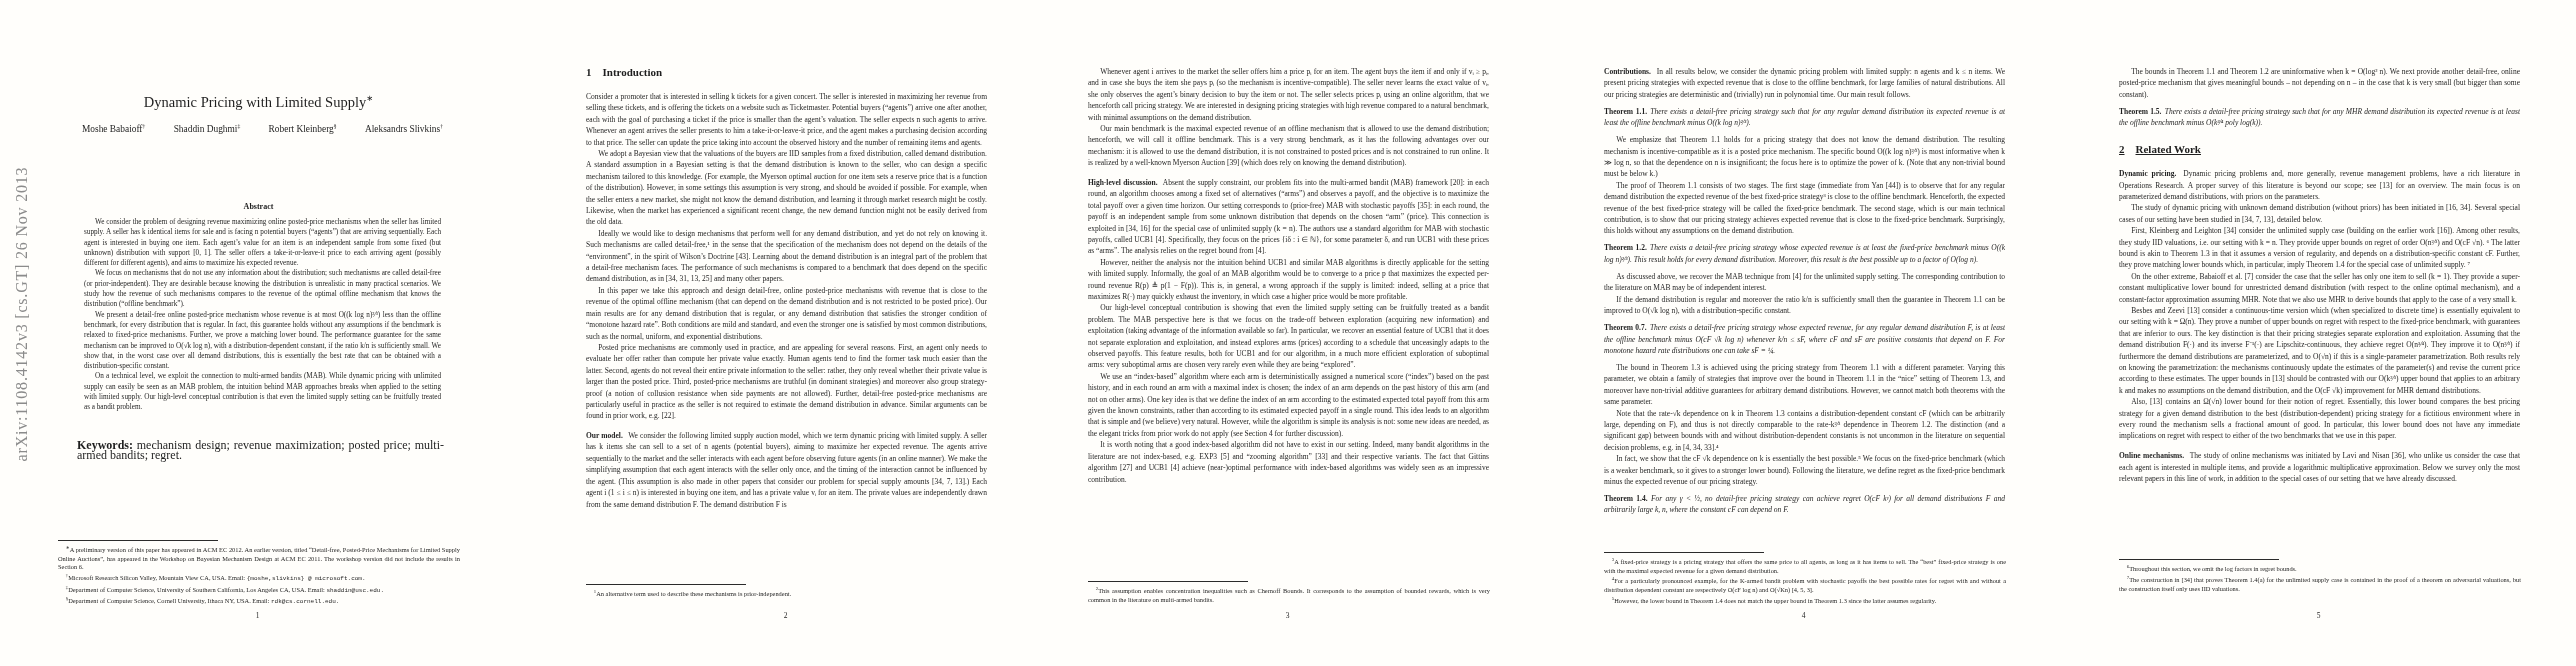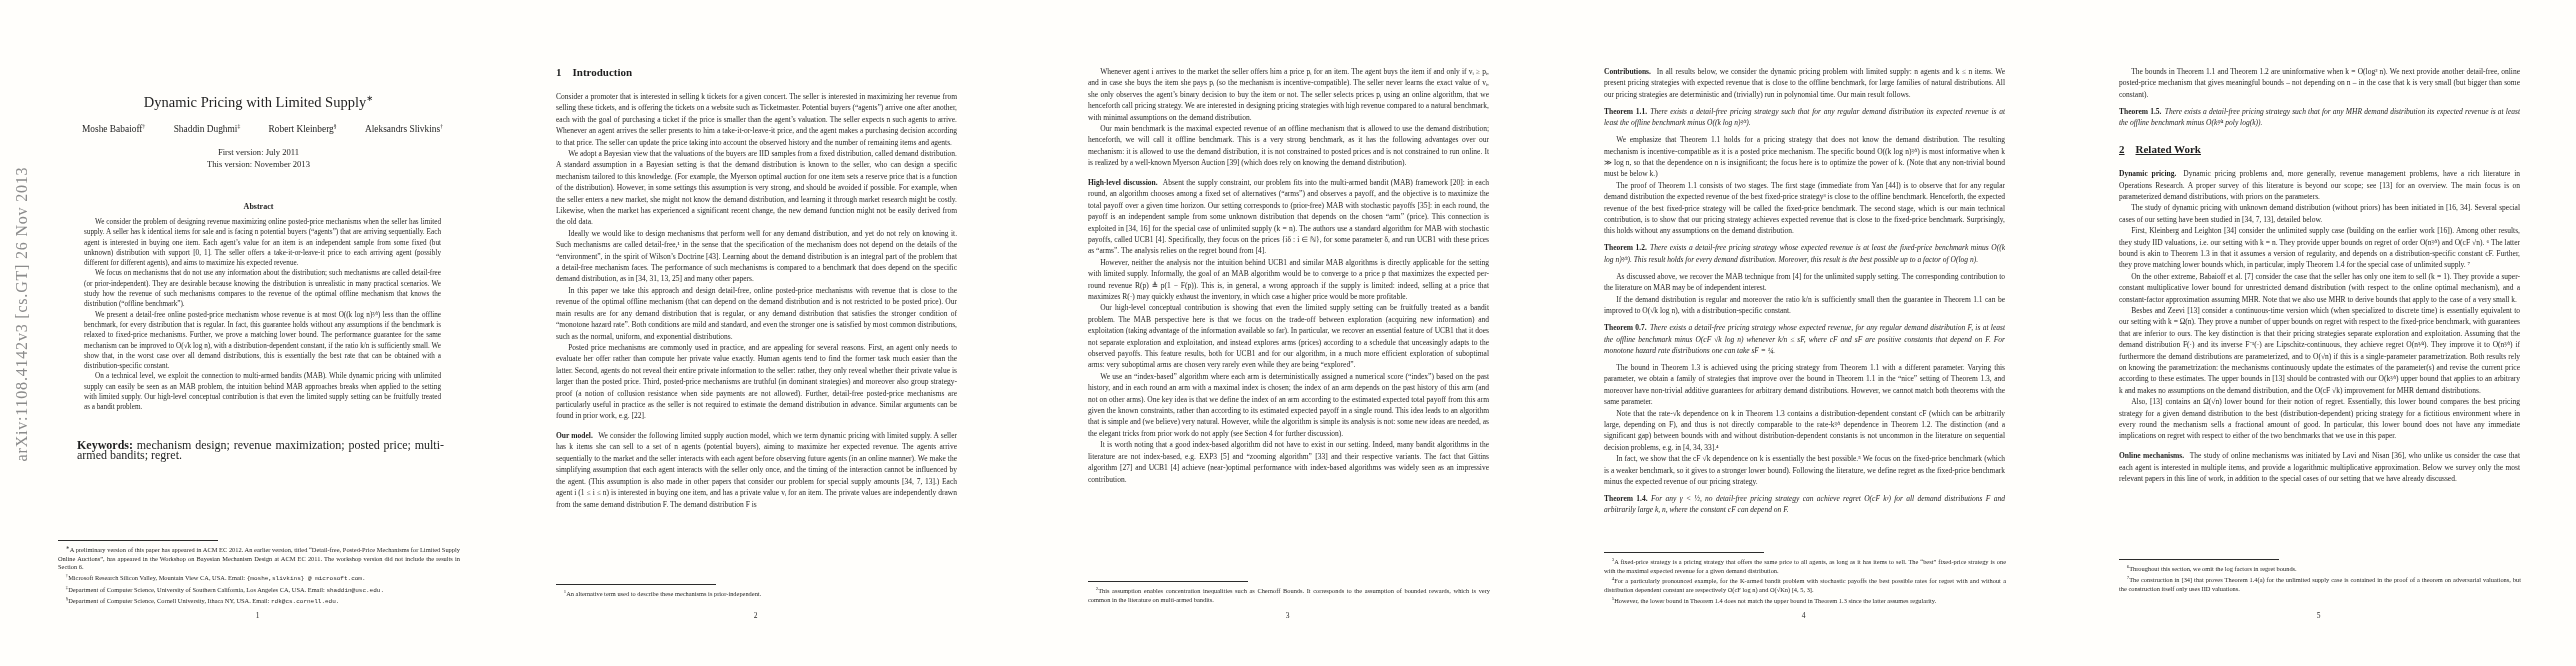--- a/index.html
+++ b/index.html
@@ -84,43 +84,39 @@
     <div class="arxiv-sidebar">
       <span>arXiv:1108.4142v3  [cs.GT]  26 Nov 2013</span>
     </div>
     <h1 class="title"><span>Dynamic Pricing with Limited Supply</span><sup>∗</sup></h1>
     <div class="authors">
       <span class="author"><span>Moshe Babaioff</span><sup>†</sup></span>
       <span class="author"><span>Shaddin Dughmi</span><sup>‡</sup></span>
       <span class="author"><span>Robert Kleinberg</span><sup>§</sup></span>
       <span class="author"><span>Aleksandrs Slivkins</span><sup>†</sup></span>
     </div>
-    <div class="versions">
-      <div>First version: July 2011</div>
-      <div>This version: November 2013</div>
-    </div>
     <div class="abstract-title">Abstract</div>
     <div class="abstract">
       <p>We consider the problem of designing revenue maximizing online posted-price mechanisms when the seller has limited supply. A seller has k identical items for sale and is facing n potential buyers (“agents”) that are arriving sequentially. Each agent is interested in buying one item. Each agent’s value for an item is an independent sample from some fixed (but unknown) distribution with support [0, 1]. The seller offers a take-it-or-leave-it price to each arriving agent (possibly different for different agents), and aims to maximize his expected revenue.</p>
       <p>We focus on mechanisms that do not use any information about the distribution; such mechanisms are called detail-free (or prior-independent). They are desirable because knowing the distribution is unrealistic in many practical scenarios. We study how the revenue of such mechanisms compares to the revenue of the optimal offline mechanism that knows the distribution (“offline benchmark”).</p>
       <p>We present a detail-free online posted-price mechanism whose revenue is at most O((k log n)²⁄³) less than the offline benchmark, for every distribution that is regular. In fact, this guarantee holds without any assumptions if the benchmark is relaxed to fixed-price mechanisms. Further, we prove a matching lower bound. The performance guarantee for the same mechanism can be improved to O(√k log n), with a distribution-dependent constant, if the ratio k/n is sufficiently small. We show that, in the worst case over all demand distributions, this is essentially the best rate that can be obtained with a distribution-specific constant.</p>
       <p>On a technical level, we exploit the connection to multi-armed bandits (MAB). While dynamic pricing with unlimited supply can easily be seen as an MAB problem, the intuition behind MAB approaches breaks when applied to the setting with limited supply. Our high-level conceptual contribution is that even the limited supply setting can be fruitfully treated as a bandit problem.</p>
     </div>
     <div class="keywords"><span class="b">Keywords:</span><span> mechanism design; revenue maximization; posted price; multi-armed bandits; regret.</span></div>
     <div class="footnotes" style="top:540px">
       <div class="fnrule"></div>
       <p><sup>∗</sup><span>A preliminary version of this paper has appeared in ACM EC 2012. An earlier version, titled “Detail-free, Posted-Price Mechanisms for Limited Supply Online Auctions”, has appeared in the Workshop on Bayesian Mechanism Design at ACM EC 2011. The workshop version did not include the results in Section 6.</span></p>
       <p><sup>†</sup><span>Microsoft Research Silicon Valley, Mountain View CA, USA. Email: </span><span class="mono">{moshe,slivkins} @ microsoft.com.</span></p>
       <p><sup>‡</sup><span>Department of Computer Science, University of Southern California, Los Angeles CA, USA. Email: </span><span class="mono">shaddin@usc.edu.</span></p>
       <p><sup>§</sup><span>Department of Computer Science, Cornell University, Ithaca NY, USA. Email: </span><span class="mono">rdk@cs.cornell.edu.</span></p>
     </div>
     <div class="pageno">1</div>
   </div>
 
-  <div class="page" style="left:498px">
+  <div class="page" style="left:528px">
     <div class="bodycol" style="height:514px">
       <h2 class="sec"><span class="hnum">1</span><span>Introduction</span></h2>
       <p class="ni">Consider a promoter that is interested in selling k tickets for a given concert. The seller is interested in maximizing her revenue from selling these tickets, and is offering the tickets on a website such as Ticketmaster. Potential buyers (“agents”) arrive one after another, each with the goal of purchasing a ticket if the price is smaller than the agent’s valuation. The seller expects n such agents to arrive. Whenever an agent arrives the seller presents to him a take-it-or-leave-it price, and the agent makes a purchasing decision according to that price. The seller can update the price taking into account the observed history and the number of remaining items and agents.</p>
       <p>We adopt a Bayesian view that the valuations of the buyers are IID samples from a fixed distribution, called demand distribution. A standard assumption in a Bayesian setting is that the demand distribution is known to the seller, who can design a specific mechanism tailored to this knowledge. (For example, the Myerson optimal auction for one item sets a reserve price that is a function of the distribution). However, in some settings this assumption is very strong, and should be avoided if possible. For example, when the seller enters a new market, she might not know the demand distribution, and learning it through market research might be costly. Likewise, when the market has experienced a significant recent change, the new demand function might not be easily derived from the old data.</p>
       <p>Ideally we would like to design mechanisms that perform well for any demand distribution, and yet do not rely on knowing it. Such mechanisms are called detail-free,¹ in the sense that the specification of the mechanism does not depend on the details of the “environment”, in the spirit of Wilson’s Doctrine [43]. Learning about the demand distribution is an integral part of the problem that a detail-free mechanism faces. The performance of such mechanisms is compared to a benchmark that does depend on the specific demand distribution, as in [34, 31, 13, 25] and many other papers.</p>
       <p>In this paper we take this approach and design detail-free, online posted-price mechanisms with revenue that is close to the revenue of the optimal offline mechanism (that can depend on the demand distribution and is not restricted to be posted price). Our main results are for any demand distribution that is regular, or any demand distribution that satisfies the stronger condition of “monotone hazard rate”. Both conditions are mild and standard, and even the stronger one is satisfied by most common distributions, such as the normal, uniform, and exponential distributions.</p>
       <p>Posted price mechanisms are commonly used in practice, and are appealing for several reasons. First, an agent only needs to evaluate her offer rather than compute her private value exactly. Human agents tend to find the former task much easier than the latter. Second, agents do not reveal their entire private information to the seller: rather, they only reveal whether their private value is larger than the posted price. Third, posted-price mechanisms are truthful (in dominant strategies) and moreover also group strategy-proof (a notion of collusion resistance when side payments are not allowed). Further, detail-free posted-price mechanisms are particularly useful in practice as the seller is not required to estimate the demand distribution in advance. Similar arguments can be found in prior work, e.g. [22].</p>
       <p class="plead"><span class="b">Our model.</span><span> We consider the following limited supply auction model, which we term dynamic pricing with limited supply. A seller has k items she can sell to a set of n agents (potential buyers), aiming to maximize her expected revenue. The agents arrive sequentially to the market and the seller interacts with each agent before observing future agents (in an online manner). We make the simplifying assumption that each agent interacts with the seller only once, and the timing of the interaction cannot be influenced by the agent. (This assumption is also made in other papers that consider our problem for special supply amounts [34, 7, 13].) Each agent i (1 ≤ i ≤ n) is interested in buying one item, and has a private value vᵢ for an item. The private values are independently drawn from the same demand distribution F. The demand distribution F is</span></p>
     </div>
     <div class="footnotes" style="top:584px">

